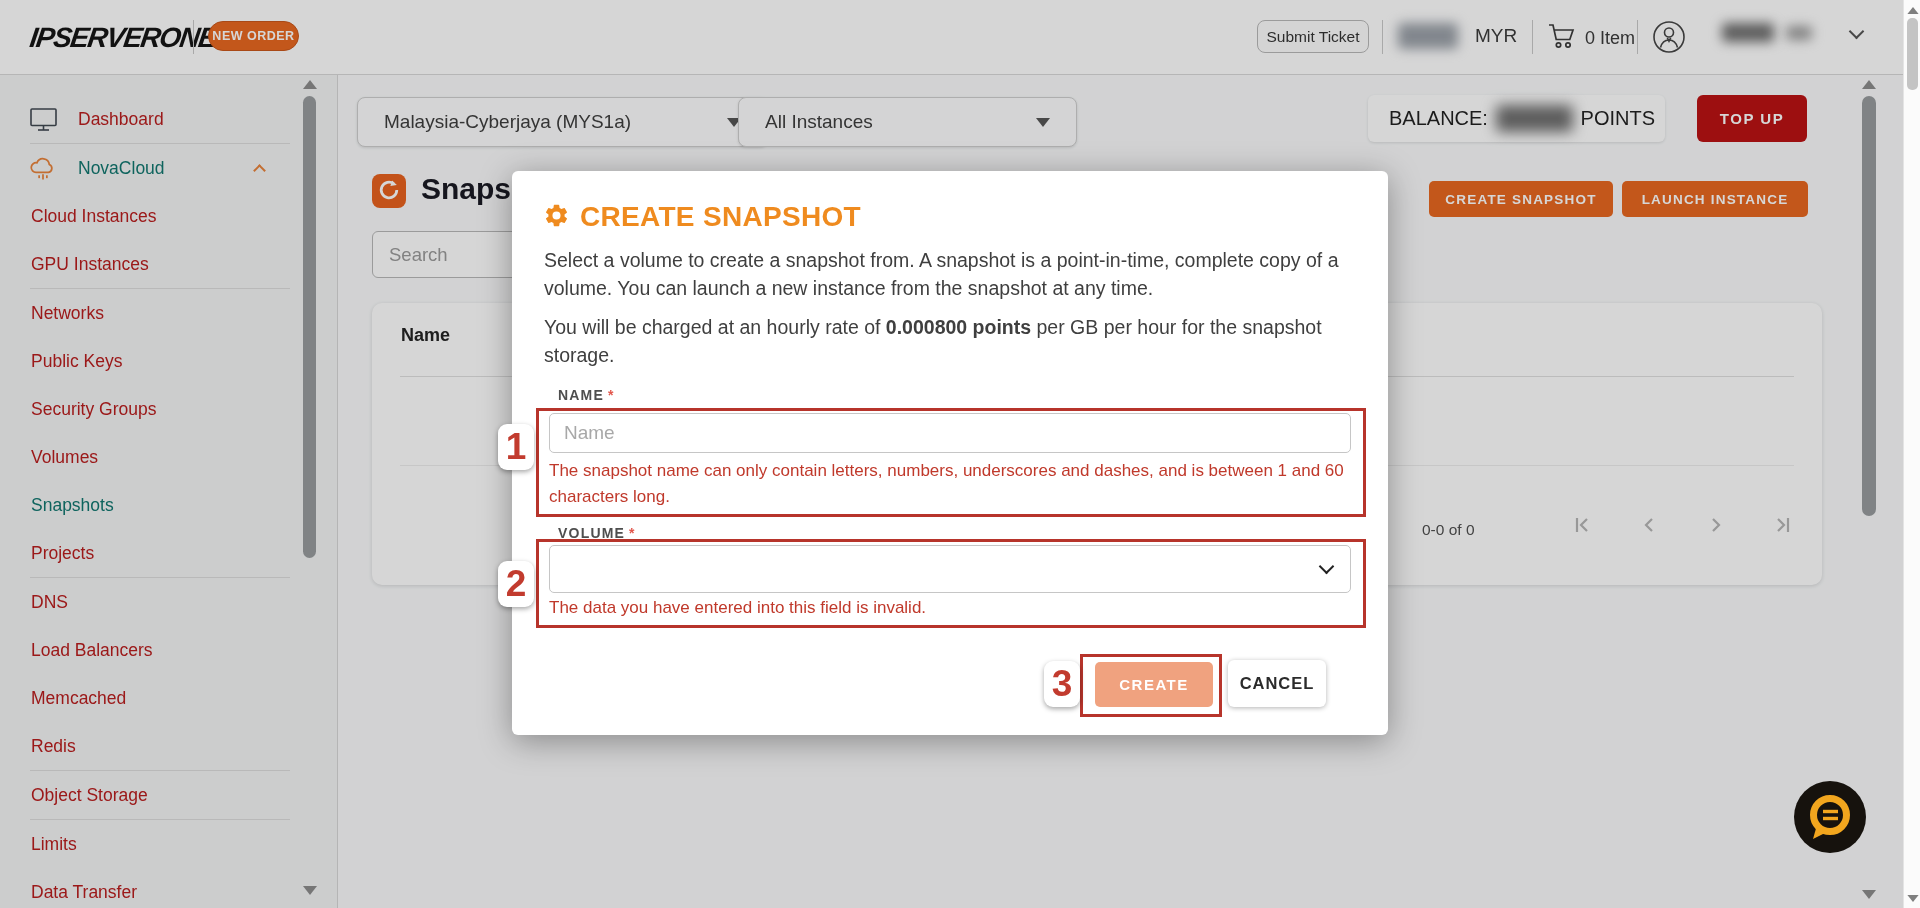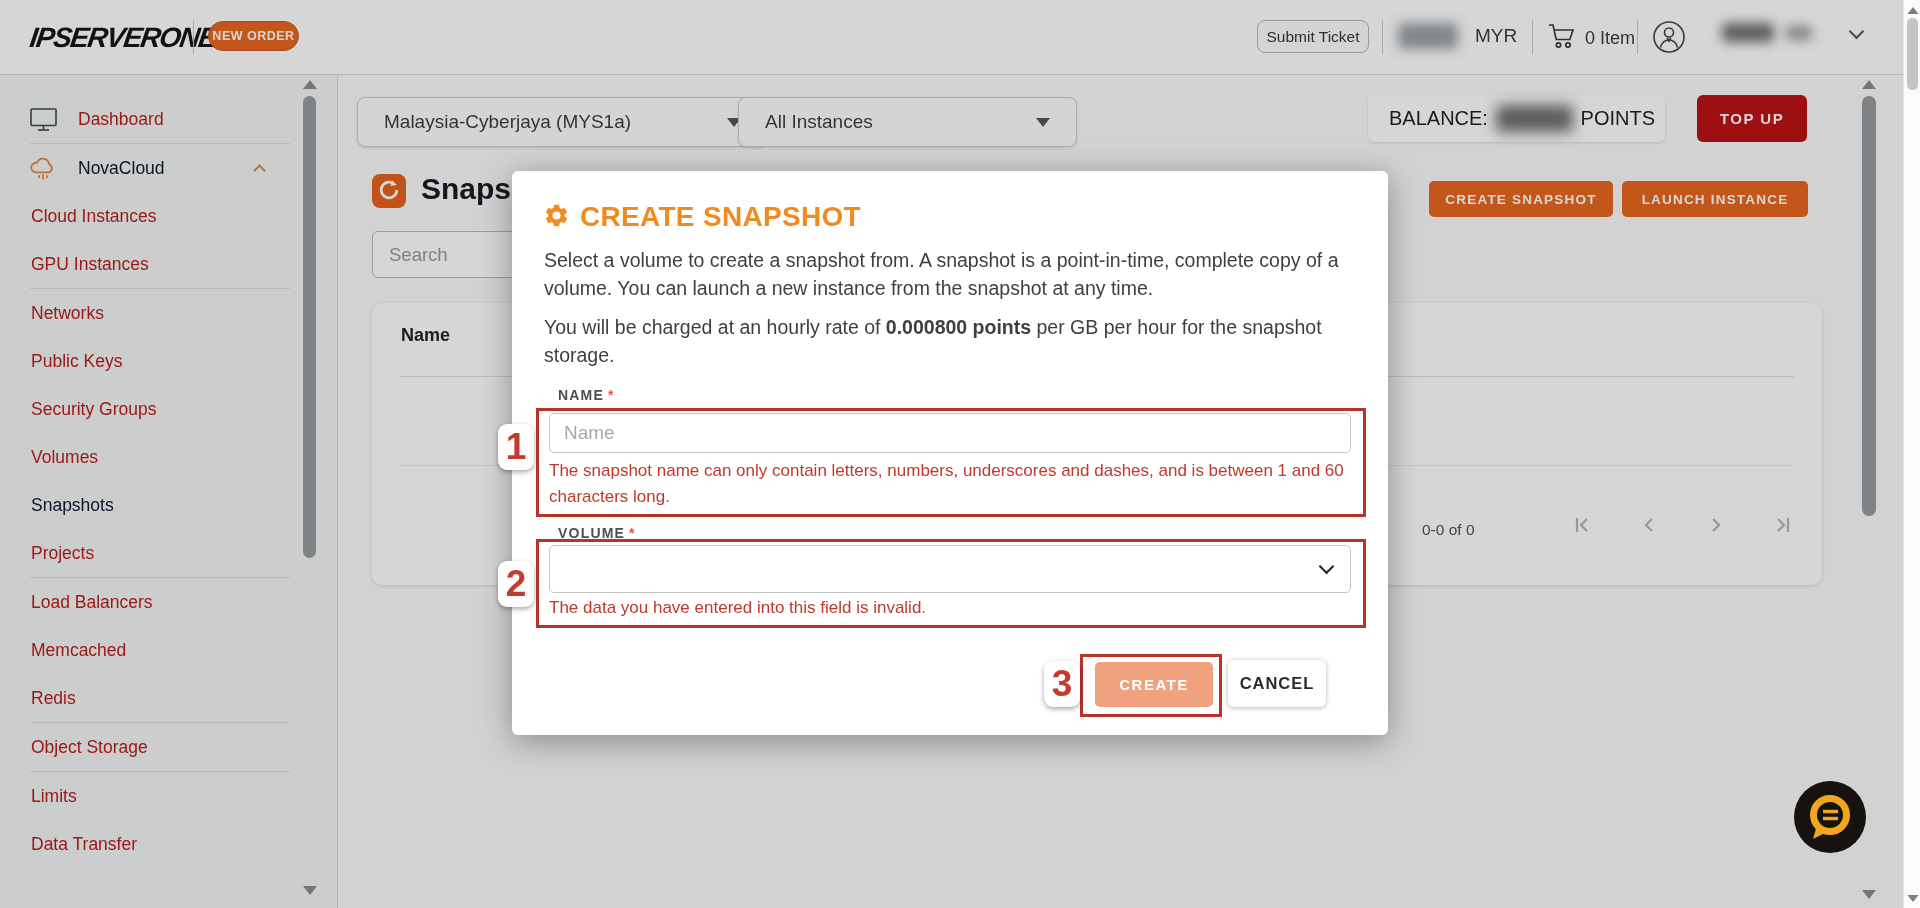--- a/index.html
+++ b/index.html
@@ -29,21 +29,21 @@
     border-right:2.5px solid #555; border-bottom:2.5px solid #555; transform:rotate(45deg); }
 
   
   #sidebar { position:absolute; left:0; top:75px; width:337px; height:833px;
     background:#f3f4f5; padding-top:20px; overflow:hidden; z-index:1; }
   .si { height:48px; display:flex; align-items:center; font-size:17.5px; color:#b91c1c;
     position:relative; cursor:pointer; }
   .si.top { padding-left:29px; gap:21px; }
   .si.sub { padding-left:31px; }
   .si .ic { width:28px; display:flex; justify-content:center; }
-  .si.orange { color:#0f172a; }
+  .si.orange { color:#0f766e; }
   .sb-divider { height:1px; background:#dcdddd; margin-left:30px; width:260px; }
   .chev-up-orange { position:absolute; left:255px; top:22px; width:9px; height:9px;
     border-left:2.5px solid #e8833a; border-top:2.5px solid #e8833a; transform:rotate(45deg); }
   .tri-up { width:0; height:0; border-left:7px solid transparent; border-right:7px solid transparent;
     border-bottom:9px solid #8c8c8c; }
   .tri-down { width:0; height:0; border-left:7px solid transparent; border-right:7px solid transparent;
     border-top:9px solid #8c8c8c; }
   .v-thumb { background:#989c9e; border-radius:7px; }
 
   
@@ -221,20 +221,23 @@
       <span>Volumes</span>
     </div>
   <div class="si sub orange">
       <span>Snapshots</span>
     </div>
   <div class="si sub">
       <span>Projects</span>
     </div>
   <div class="sb-divider"></div>
   <div class="si sub">
+      <span>DNS</span>
+    </div>
+  <div class="si sub">
       <span>Load Balancers</span>
     </div>
   <div class="si sub">
       <span>Memcached</span>
     </div>
   <div class="si sub">
       <span>Redis</span>
     </div>
   <div class="sb-divider"></div>
   <div class="si sub">

